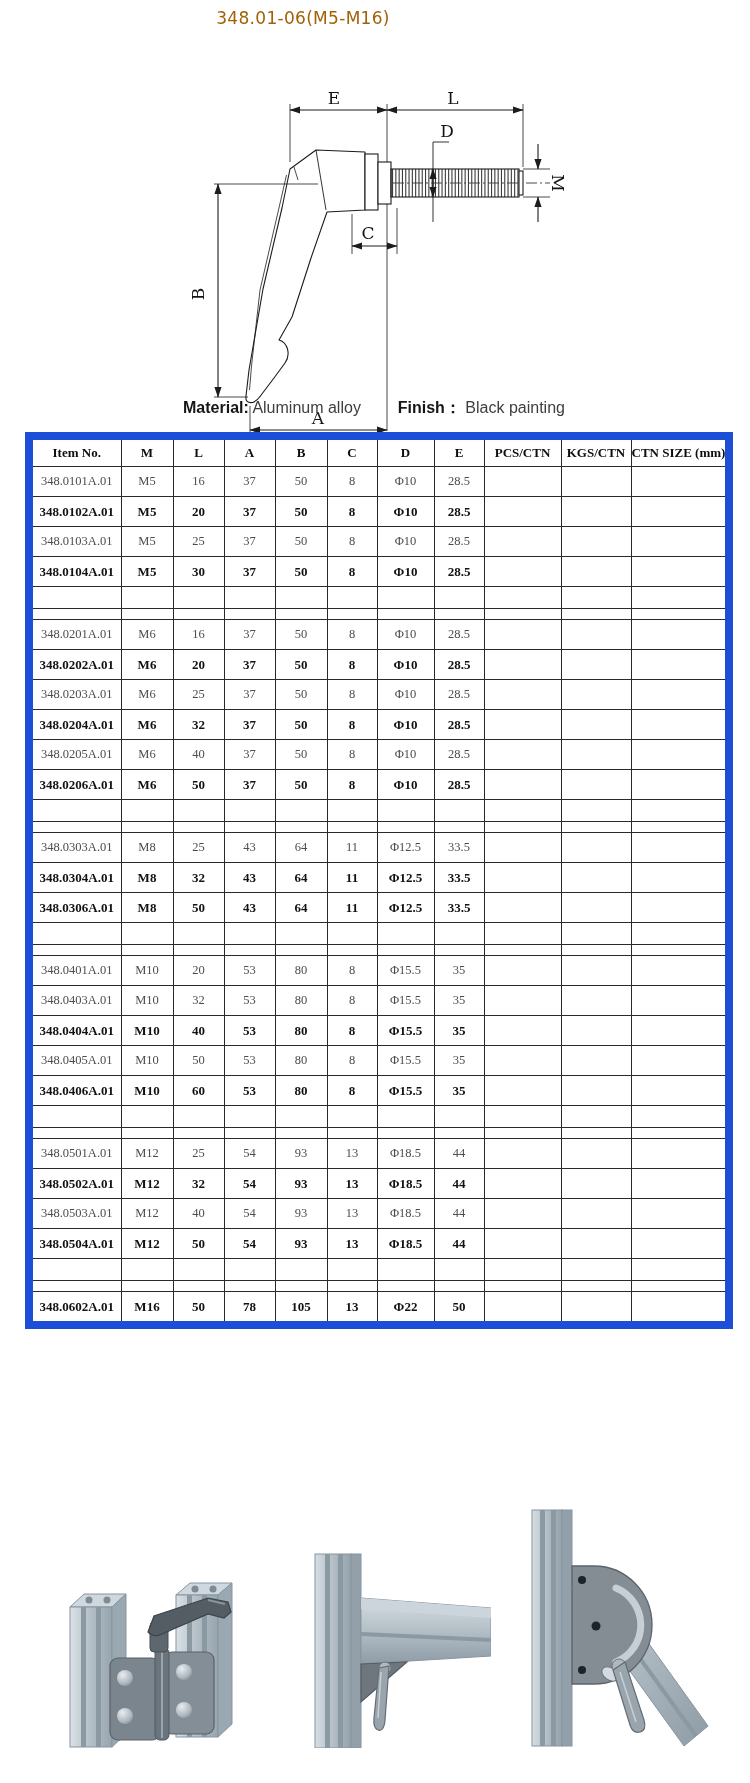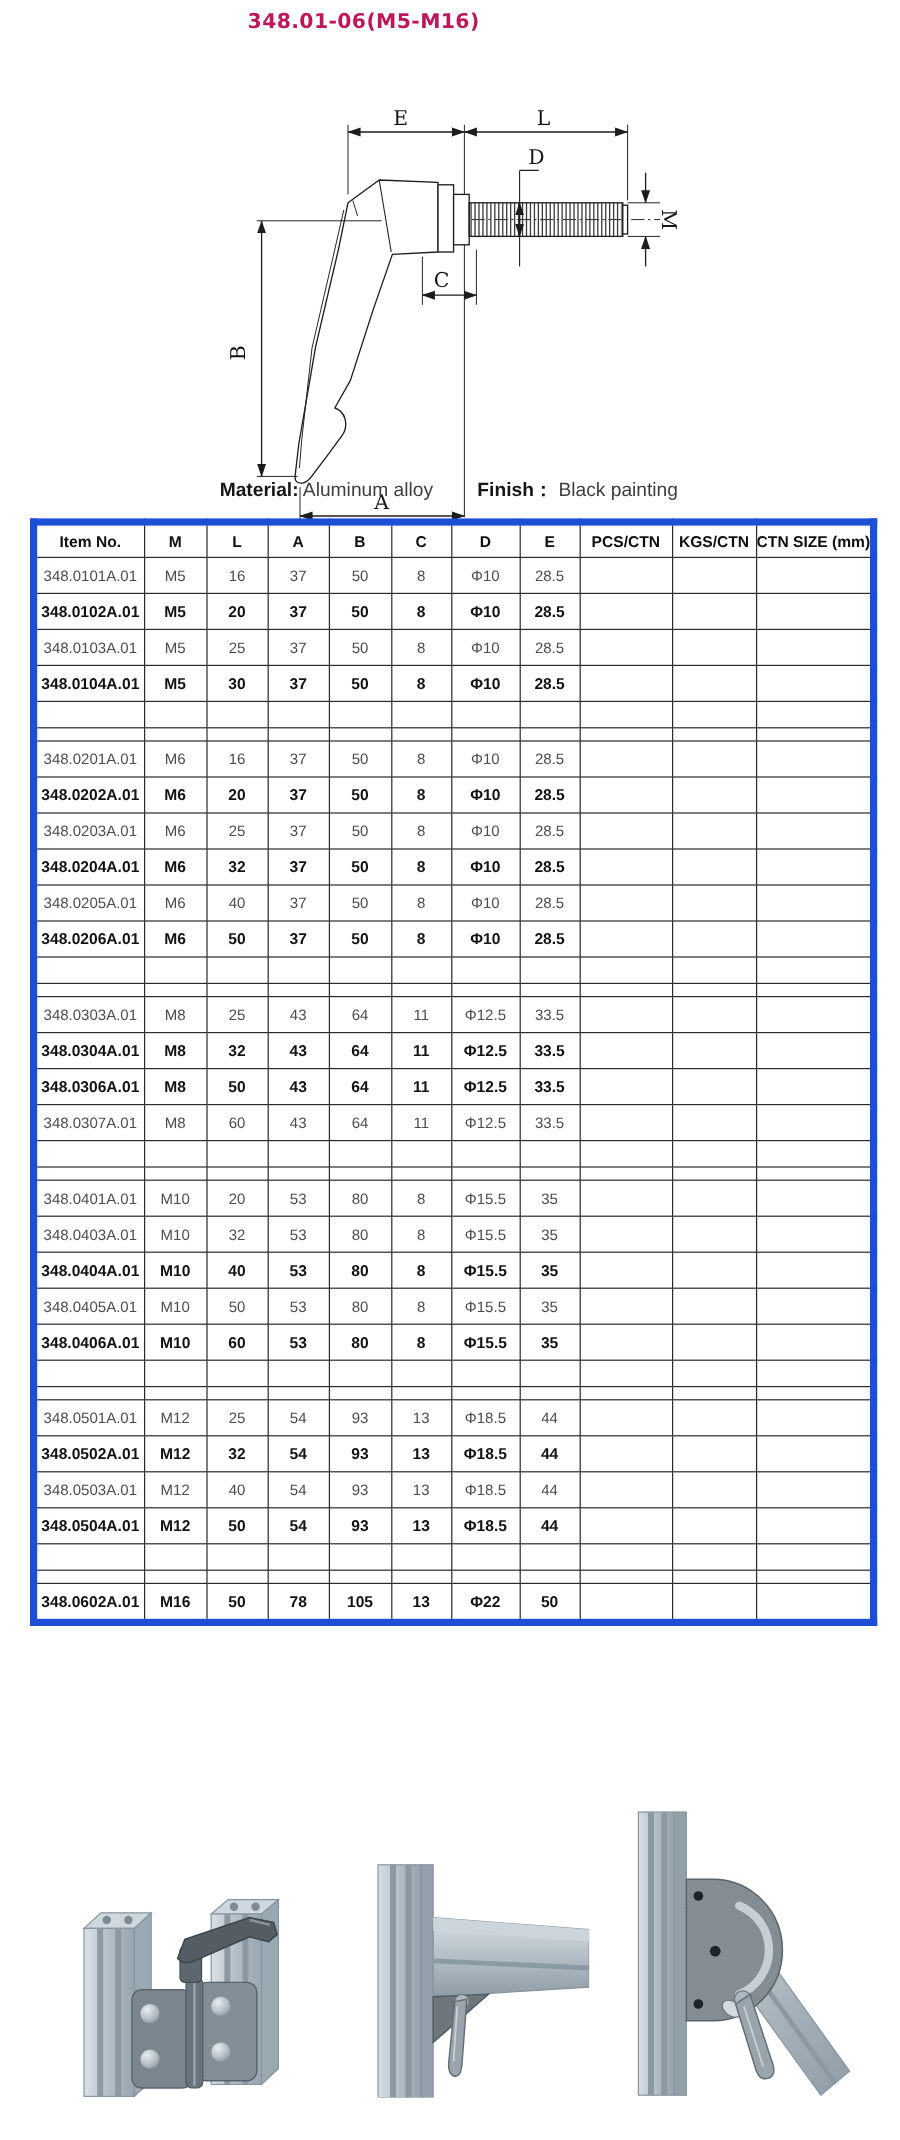--- a/index.html
+++ b/index.html
@@ -1,26 +1,26 @@
 <!DOCTYPE html>
 <html><head>
 <meta charset="utf-8">
 <style>
   html,body{margin:0;padding:0;}
   body{width:750px;height:1783px;position:relative;background:#ffffff;
        font-family:"Liberation Sans",sans-serif;overflow:hidden;}
   .title{position:absolute;top:8px;left:0;width:606px;text-align:center;
-         font-family:"DejaVu Sans",sans-serif;font-weight:bold;font-size:17px;color:#be185d;letter-spacing:.3px;}
+         font-family:"DejaVu Sans",sans-serif;font-weight:normal;font-size:17px;color:#a16207;letter-spacing:.3px;}
   .drawing{position:absolute;left:150px;top:82px;}
   .material-line{position:absolute;top:398px;left:0;width:660px;text-align:center;
                  font-size:16px;color:#3e3e3e;font-family:"Liberation Sans",sans-serif;margin-left:44px;}
   .material-line b{color:#161616;}
   .material-line .gap{display:inline-block;width:28px;}
   table.spec{position:absolute;left:25px;top:432px;width:700px;border-collapse:collapse;
-             table-layout:fixed;border:6px solid #1d4ed8;}
+             table-layout:fixed;border:8px solid #1d4ed8;font-family:Liberation Serif, serif;}
   table.spec th,table.spec td{border:1px solid #2a2a2a;text-align:center;vertical-align:middle;
              white-space:nowrap;overflow:hidden;padding:0;}
   table.spec th{height:26px;font-size:13px;color:#0e0e0e;font-weight:bold;}
   table.spec td{height:29px;font-size:12.5px;color:#4c4c4c;}
   tr.bold-row td{font-weight:bold;color:#121212;font-size:13px;}
   tr.gap1 td{height:21px;}
   tr.gap2 td{height:10px;}
   .photo{position:absolute;}
   svg text.dim{font-family:"DejaVu Serif",serif;font-size:17px;fill:#141414;}
 </style>
@@ -339,33 +339,20 @@
         <td>50</td>
         <td>43</td>
         <td>64</td>
         <td>11</td>
         <td>Φ12.5</td>
         <td>33.5</td>
         <td></td>
         <td></td>
         <td></td>
       </tr>
-      <tr>
-        <td>348.0307A.01</td>
-        <td>M8</td>
-        <td>60</td>
-        <td>43</td>
-        <td>64</td>
-        <td>11</td>
-        <td>Φ12.5</td>
-        <td>33.5</td>
-        <td></td>
-        <td></td>
-        <td></td>
-      </tr>
       <tr class="gap1">
         <td></td>
         <td></td>
         <td></td>
         <td></td>
         <td></td>
         <td></td>
         <td></td>
         <td></td>
         <td></td>

